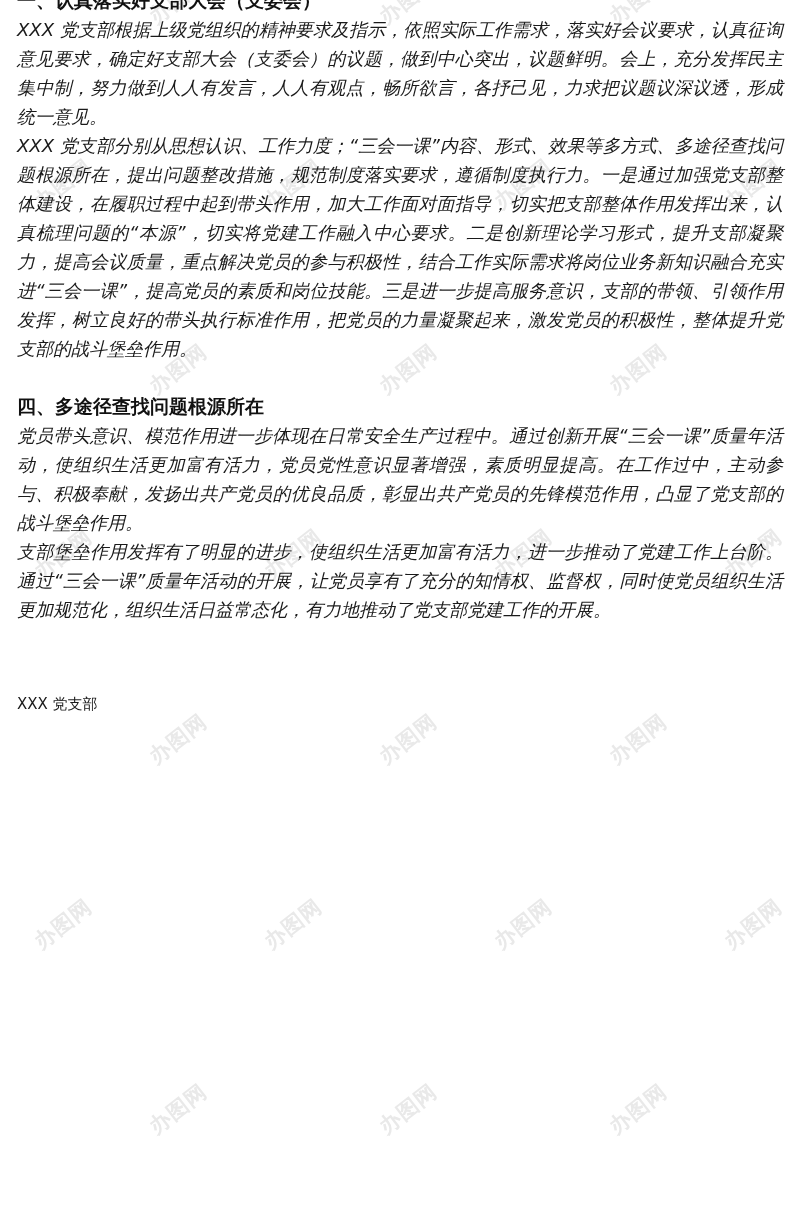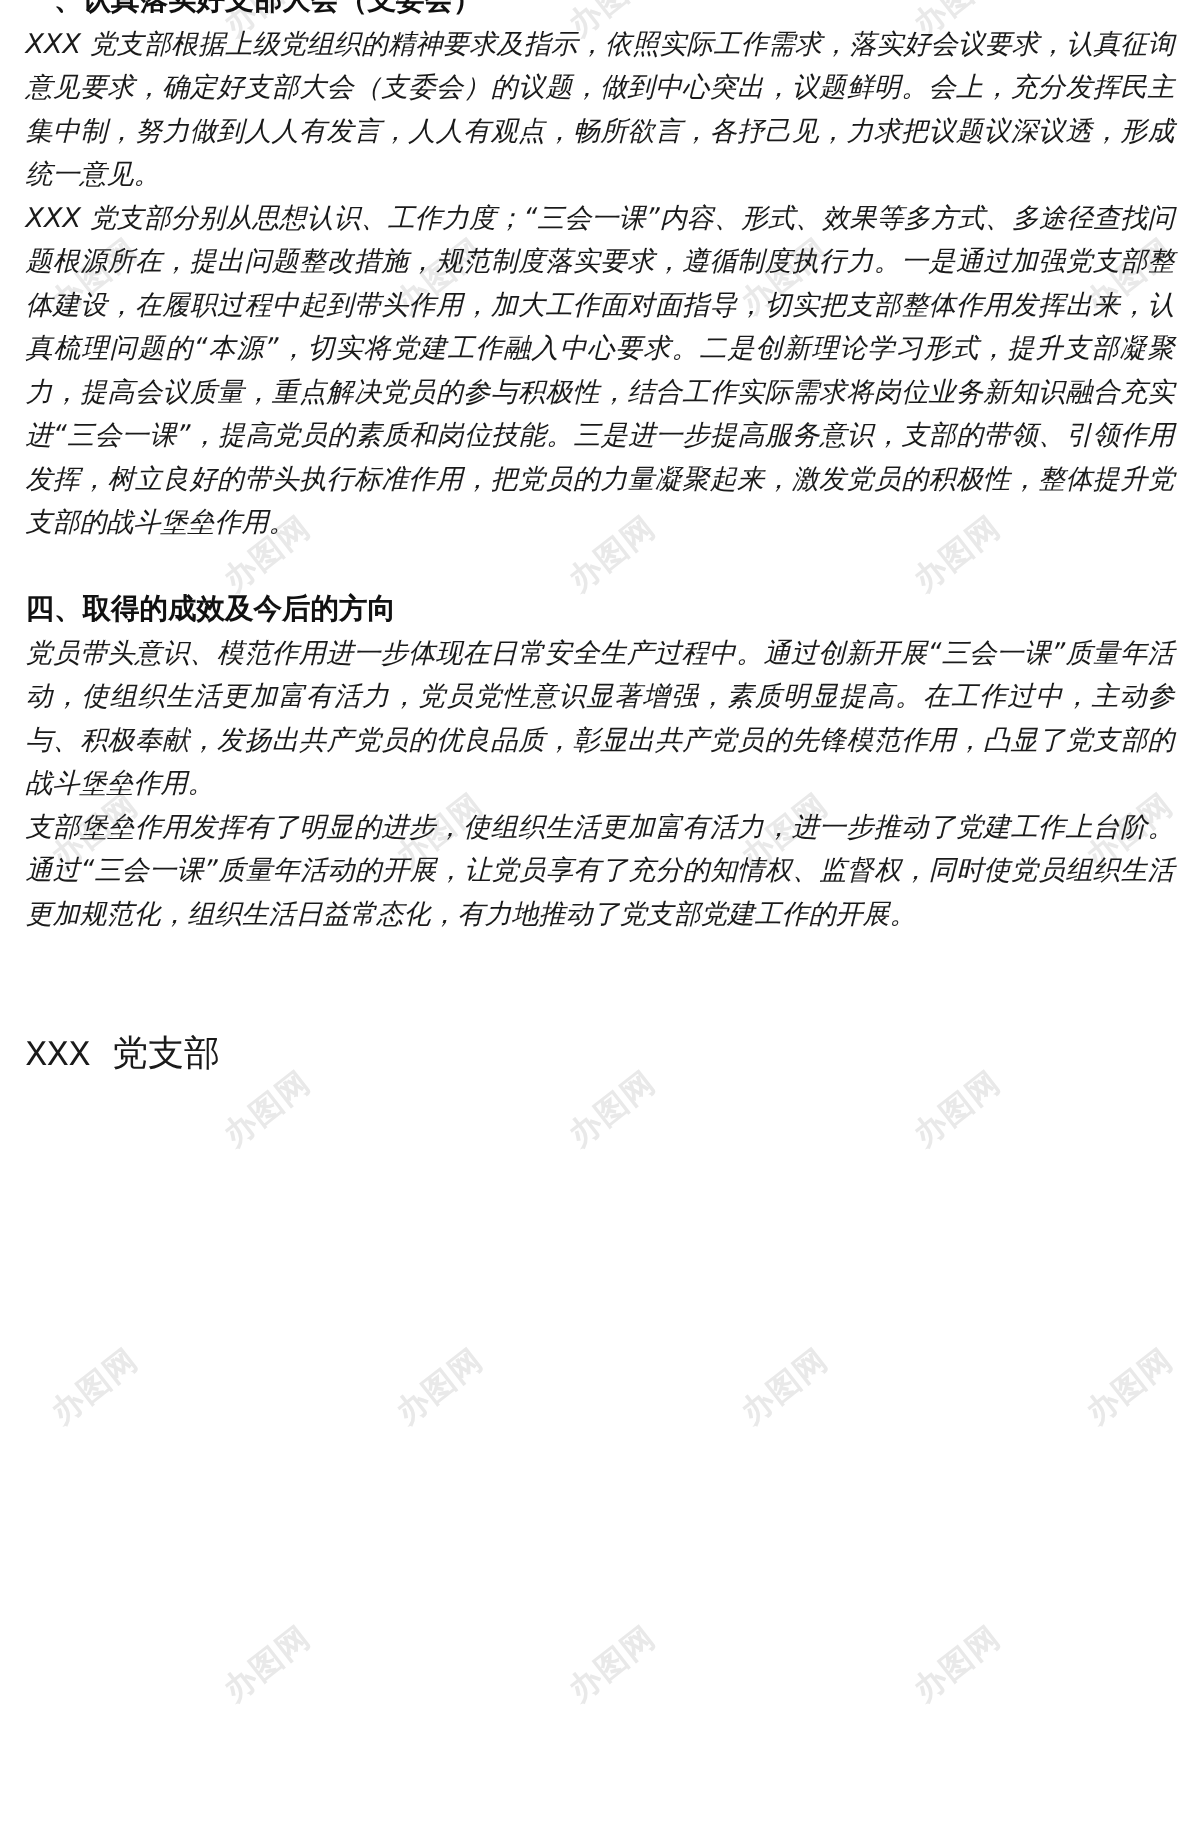--- a/index.html
+++ b/index.html
@@ -70,26 +70,25 @@
     text-justify: inter-ideograph;
     letter-spacing: 0px;
     color: #1a1a1a;
     font-style: italic;
   }
 
   .spacer-1 { height: 29px; }
   .spacer-3 { height: 66px; }
 
   .signature {
-    font-size: 24px;
+    font-size: 15px;
     line-height: 29px;
     margin: 0;
     text-align: left;
     color: #1a1a1a;
-    font-family: Liberation Mono, monospace;
   }
 </style>
 </head>
 <body>
 
 <div id="watermark-layer">
     <div class="wm-cell" style="color: rgb(233, 233, 233); left: 345px; top: 185px;">办图网</div>
     <div class="wm-cell" style="color: rgb(233, 233, 233); left: 575px; top: 185px;">办图网</div>
     <div class="wm-cell" style="color: rgb(233, 233, 233); left: 805px; top: 185px;">办图网</div>
     <div class="wm-cell" style="color: rgb(233, 233, 233); left: 230px; top: 370px;">办图网</div>
@@ -118,21 +117,21 @@
 <div id="doc">
 
   <h2 class="heading clipped">一、认真落实好支部大会（支委会）</h2>
   <p class="para">XXX 党支部根据上级党组织的精神要求及指示，依照实际工作需求，落实好会议要求，认真征询意见要求，确定好支部大会（支委会）的议题，做到中心突出，议题鲜明。会上，充分发挥民主集中制，努力做到人人有发言，人人有观点，畅所欲言，各抒己见，力求把议题议深议透，形成统一意见。</p>
 
 
   <p class="para">XXX 党支部分别从思想认识、工作力度；“三会一课”内容、形式、效果等多方式、多途径查找问题根源所在，提出问题整改措施，规范制度落实要求，遵循制度执行力。一是通过加强党支部整体建设，在履职过程中起到带头作用，加大工作面对面指导，切实把支部整体作用发挥出来，认真梳理问题的“本源”，切实将党建工作融入中心要求。二是创新理论学习形式，提升支部凝聚力，提高会议质量，重点解决党员的参与积极性，结合工作实际需求将岗位业务新知识融合充实进“三会一课”，提高党员的素质和岗位技能。三是进一步提高服务意识，支部的带领、引领作用发挥，树立良好的带头执行标准作用，把党员的力量凝聚起来，激发党员的积极性，整体提升党支部的战斗堡垒作用。</p>
 
   <div class="spacer-1"></div>
 
-  <h2 class="heading">四、取得的成效及今后的方向</h2>
+  <h2 class="heading">四、多途径查找问题根源所在</h2>
   <p class="para">党员带头意识、模范作用进一步体现在日常安全生产过程中。通过创新开展“三会一课”质量年活动，使组织生活更加富有活力，党员党性意识显著增强，素质明显提高。在工作过中，主动参与、积极奉献，发扬出共产党员的优良品质，彰显出共产党员的先锋模范作用，凸显了党支部的战斗堡垒作用。</p>
   <p class="para">支部堡垒作用发挥有了明显的进步，使组织生活更加富有活力，进一步推动了党建工作上台阶。通过“三会一课”质量年活动的开展，让党员享有了充分的知情权、监督权，同时使党员组织生活更加规范化，组织生活日益常态化，有力地推动了党支部党建工作的开展。</p>
 
   <div class="spacer-3"></div>
 
   <p class="signature">XXX 党支部</p>
 
 </div>
 
 </body></html>

